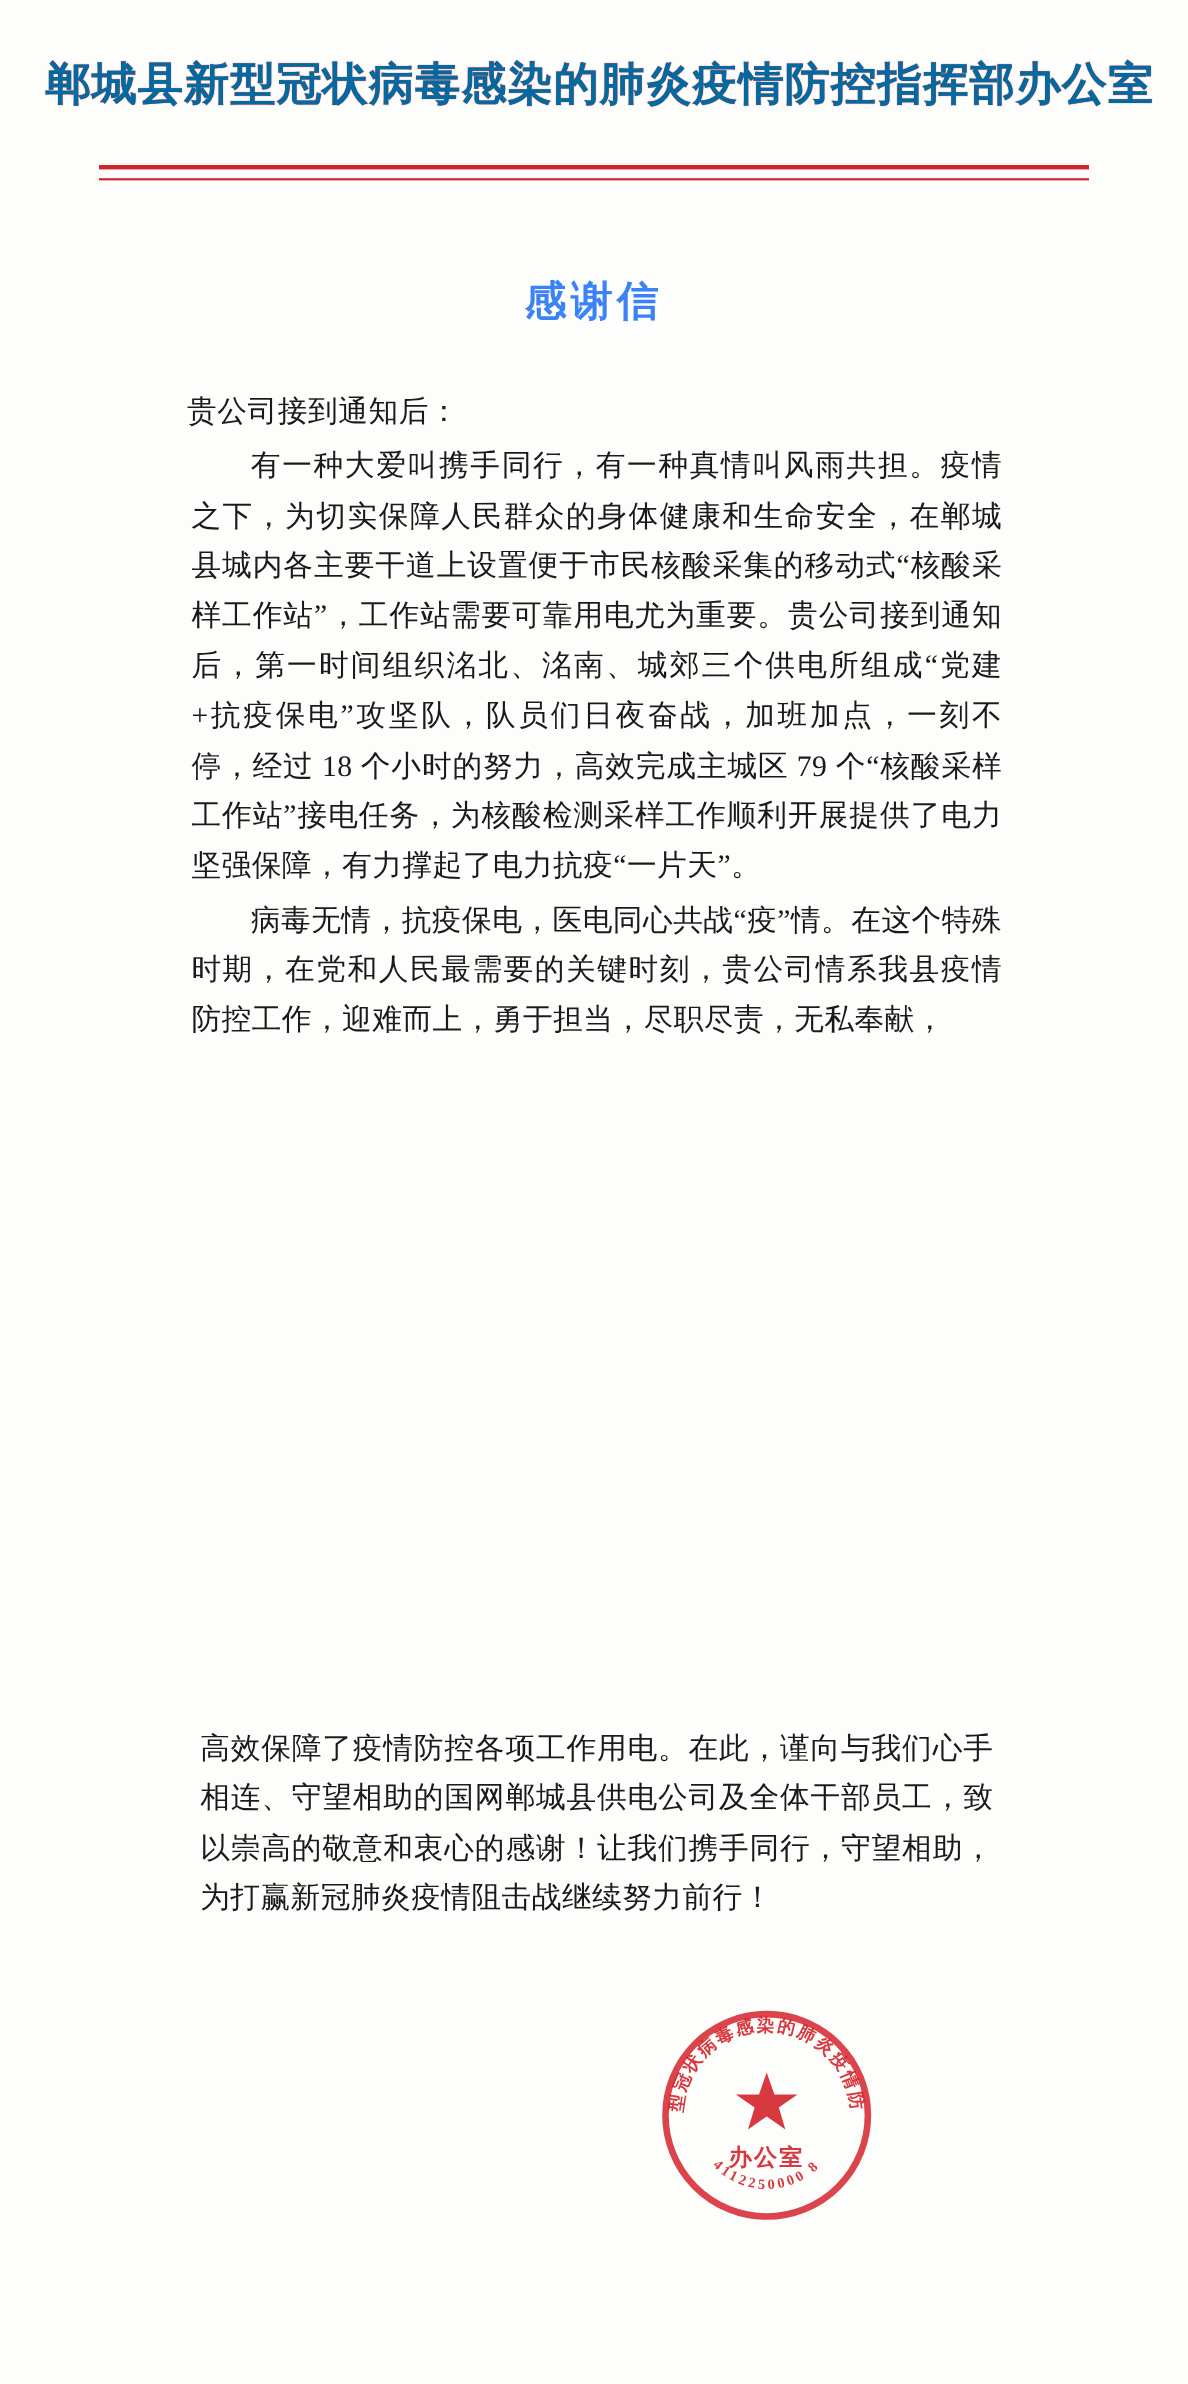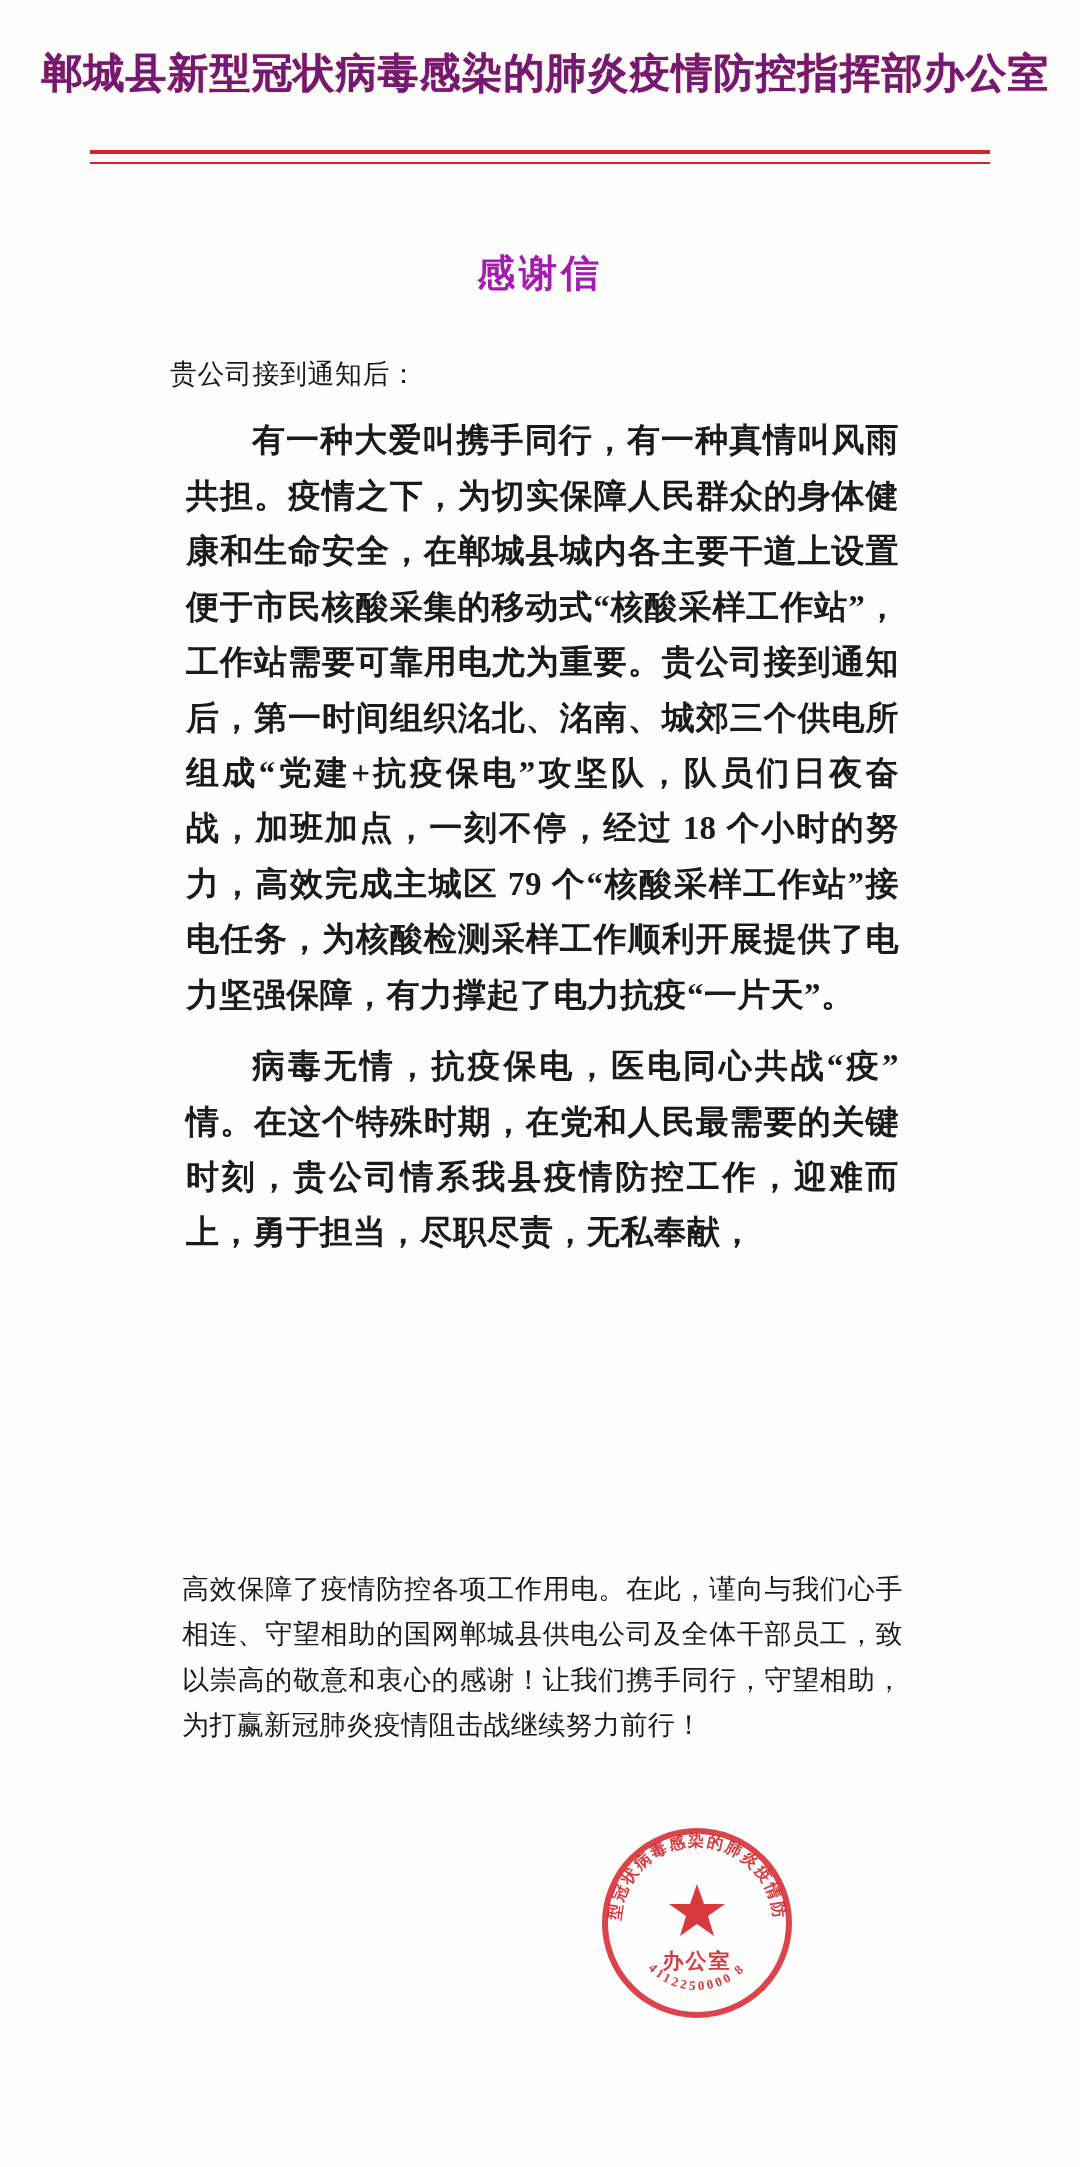--- a/index.html
+++ b/index.html
@@ -29,25 +29,25 @@
   
   .letterhead {
     position: absolute;
     left: 0;
     top: 0;
     width: 1080px;
     padding-top: 52px;
     text-align: center;
   }
   .letterhead-title {
-    font-family: Liberation Mono, monospace;
+    font-family: Liberation Serif, serif;
     font-weight: bold;
     font-size: 41px;
     letter-spacing: 1px;
-    color: #701a75;
+    color: #0369a1;
     white-space: nowrap;
     line-height: 1.2;
     text-shadow: 0 0 1px #d4232a;
     padding-left: 11px;
   }
   .rule-wrap {
     position: absolute;
     left: 90px;
     top: 150px;
     width: 900px;
@@ -70,45 +70,44 @@
   .doc-title {
     position: absolute;
     left: 0;
     top: 248px;
     width: 1080px;
     text-align: center;
     font-family: "Liberation Serif", "DejaVu Serif", serif;
     font-weight: bold;
     font-size: 38px;
     letter-spacing: 4px;
-    color: #a21caf;
+    color: #3b82f6;
   }
 
   
   .body-block {
     position: absolute;
     left: 170px;
     top: 352px;
     width: 745px;
   }
   .salutation {
     font-size: 27px;
     line-height: 1.68;
     letter-spacing: 0.5px;
     margin-bottom: 4px;
   }
   .para {
-    font-size: 33px;
+    font-size: 27px;
     line-height: 1.68;
     letter-spacing: 0.4px;
     text-indent: 2em;
     text-align: justify;
     text-justify: inter-ideograph;
-    margin: 16px;
-    font-weight: bold;
+    margin: 4px;
   }
 
   
   .body-block-2 {
     position: absolute;
     left: 170px;
     top: 1555px;
     width: 745px;
   }
   .para-cont {

